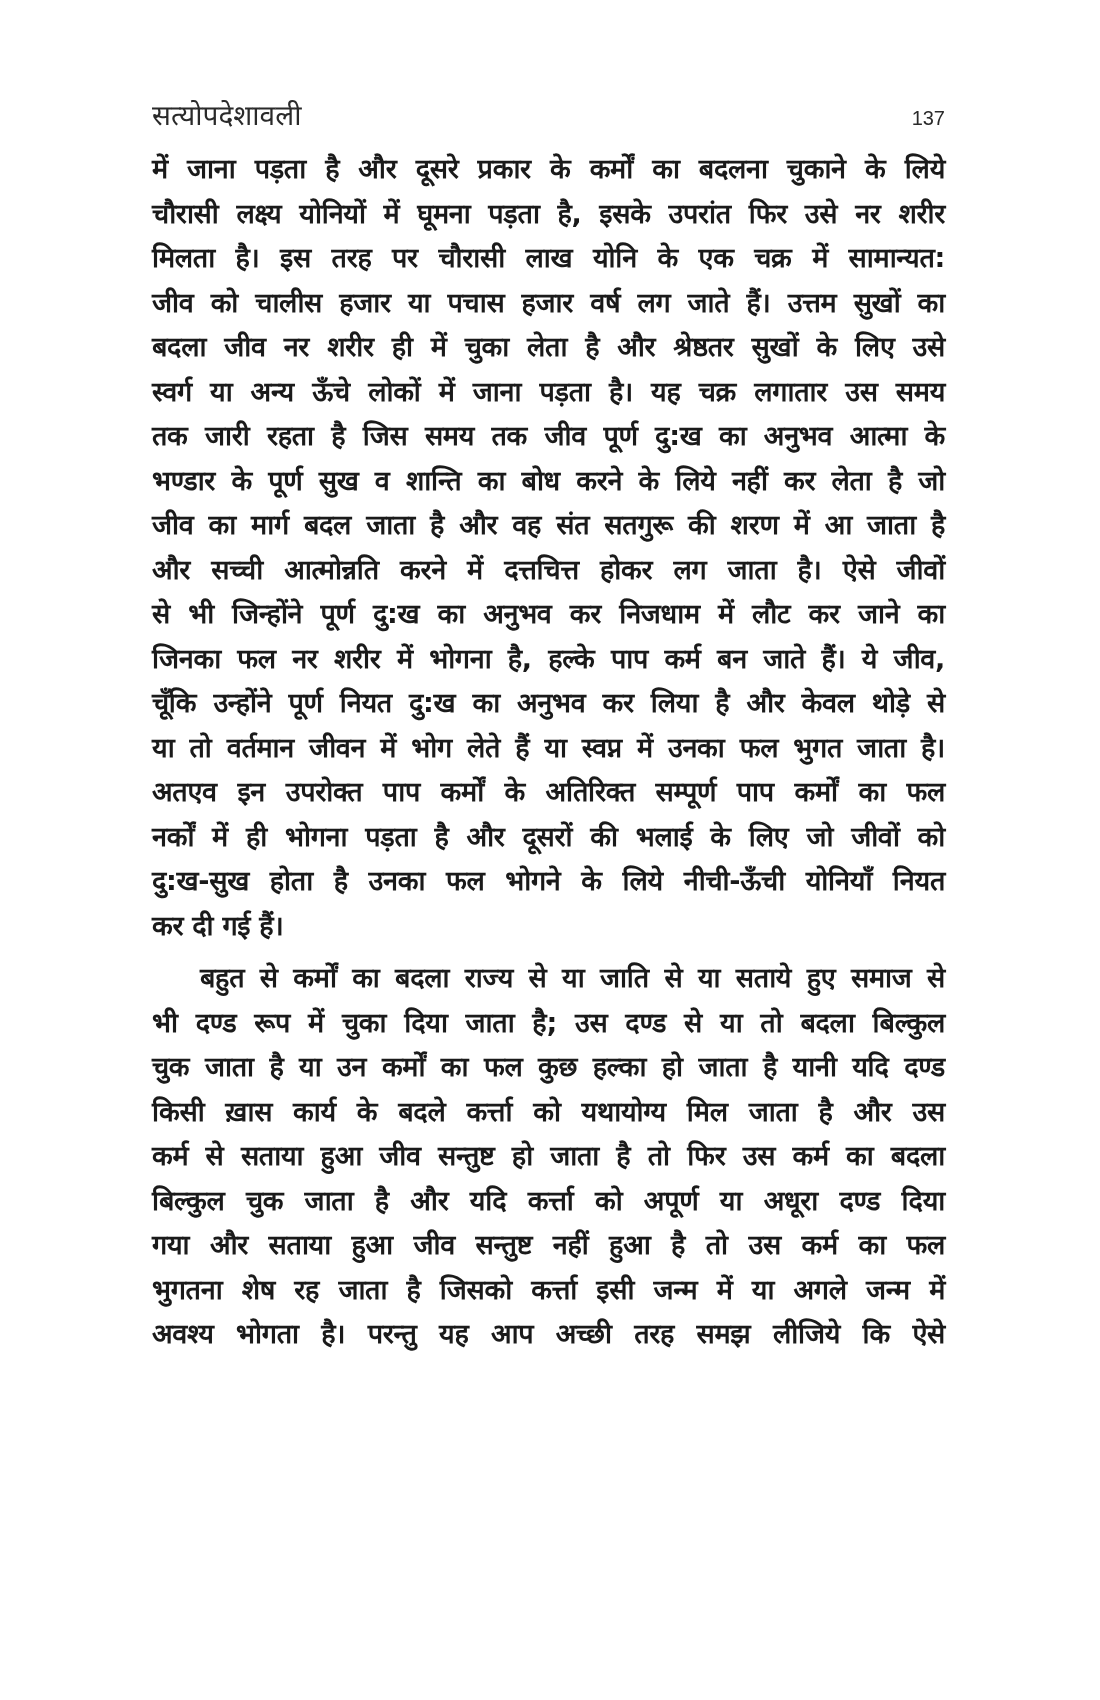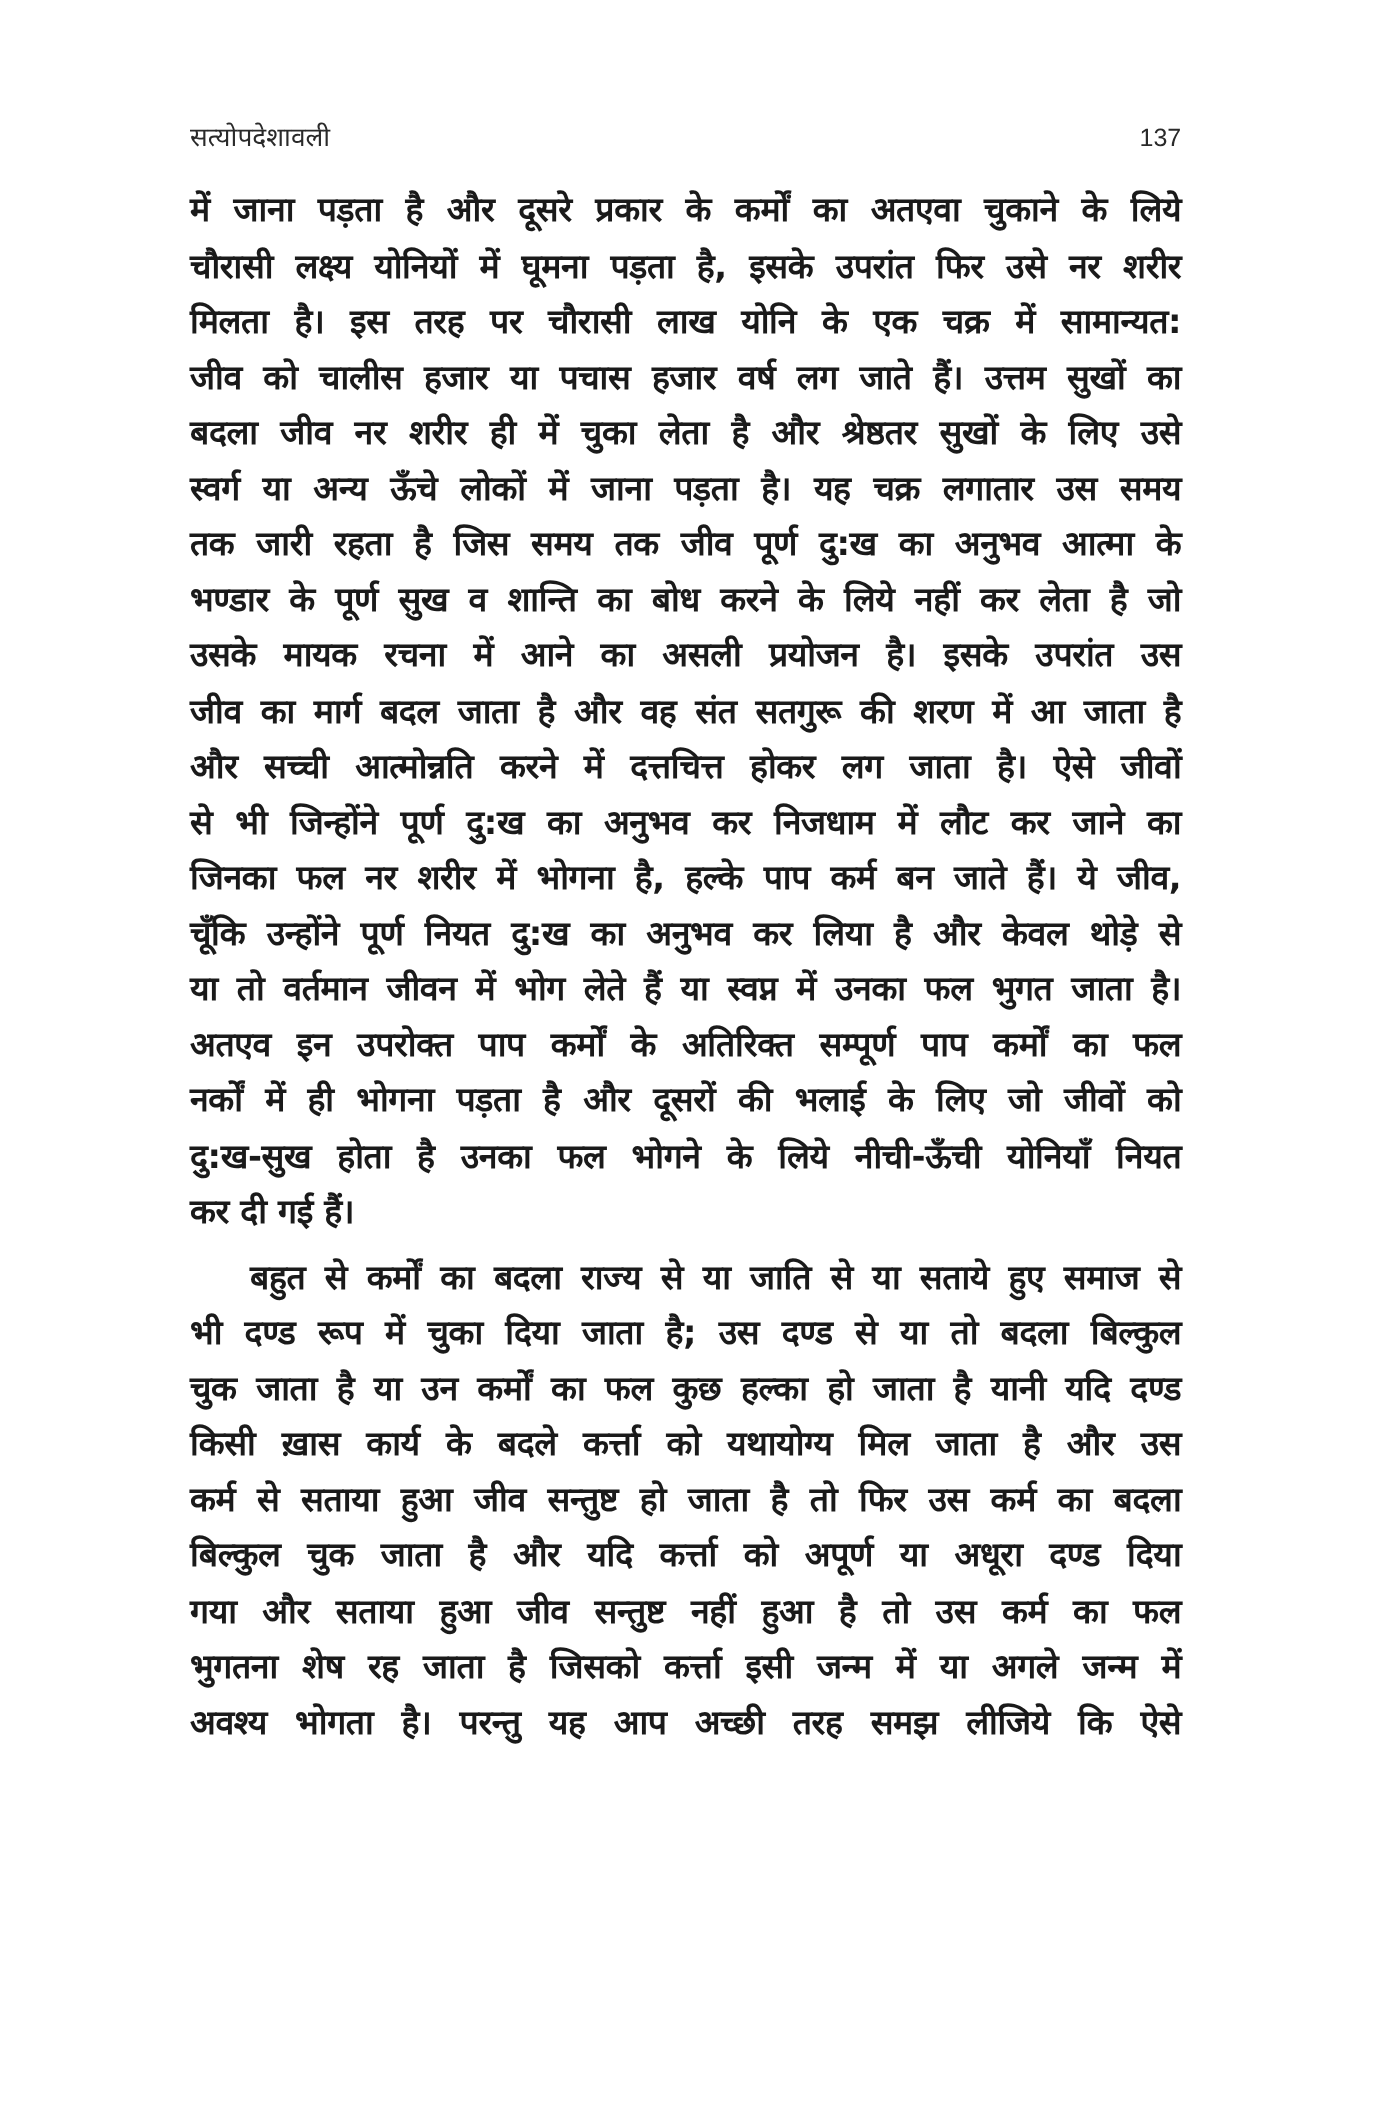--- a/index.html
+++ b/index.html
@@ -22,21 +22,21 @@
     }
     .running-header {
       display: flex;
       justify-content: space-between;
       align-items: baseline;
       height: 40px;
       margin-bottom: 12px;
     }
     .running-title {
       font-family: "DejaVu Sans", sans-serif;
-      font-size: 21px;
+      font-size: 28px;
       font-weight: normal;
       color: #2a2a2a;
     }
     .page-number {
       font-family: "Liberation Sans", sans-serif;
       font-size: 20px;
       color: #2a2a2a;
     }
     .body-text {
       font-family: "DejaVu Sans", sans-serif;
@@ -70,29 +70,28 @@
 <body>
 
 <div class="page">
   <div class="running-header">
     <span class="running-title">सत्योपदेशावली</span>
     <span class="page-number">137</span>
   </div>
 
   <div class="body-text">
     <div class="paragraph">
-      <span class="line">में जाना पड़ता है और दूसरे प्रकार के कर्मों का अतएवा चुकाने के लिये</span>
+      <span class="line">में जाना पड़ता है और दूसरे प्रकार के कर्मों का बदलना चुकाने के लिये</span>
       <span class="line">चौरासी लक्ष्य योनियों में घूमना पड़ता है, इसके उपरांत फिर उसे नर शरीर</span>
       <span class="line">मिलता है। इस तरह पर चौरासी लाख योनि के एक चक्र में सामान्यत:</span>
       <span class="line">जीव को चालीस हजार या पचास हजार वर्ष लग जाते हैं। उत्तम सुखों का</span>
       <span class="line">बदला जीव नर शरीर ही में चुका लेता है और श्रेष्ठतर सुखों के लिए उसे</span>
       <span class="line">स्वर्ग या अन्य ऊँचे लोकों में जाना पड़ता है। यह चक्र लगातार उस समय</span>
       <span class="line">तक जारी रहता है जिस समय तक जीव पूर्ण दु:ख का अनुभव आत्मा के</span>
       <span class="line">भण्डार के पूर्ण सुख व शान्ति का बोध करने के लिये नहीं कर लेता है जो</span>
-      <span class="line">उसके मायक रचना में आने का असली प्रयोजन है। इसके उपरांत उस</span>
       <span class="line">जीव का मार्ग बदल जाता है और वह संत सतगुरू की शरण में आ जाता है</span>
       <span class="line">और सच्ची आत्मोन्नति करने में दत्तचित्त होकर लग जाता है। ऐसे जीवों</span>
       <span class="line">से भी जिन्होंने पूर्ण दु:ख का अनुभव कर निजधाम में लौट कर जाने का</span>
       <span class="line">जिनका फल नर शरीर में भोगना है, हल्के पाप कर्म बन जाते हैं। ये जीव,</span>
       <span class="line">चूँकि उन्होंने पूर्ण नियत दु:ख का अनुभव कर लिया है और केवल थोड़े से</span>
       <span class="line">या तो वर्तमान जीवन में भोग लेते हैं या स्वप्न में उनका फल भुगत जाता है।</span>
       <span class="line">अतएव इन उपरोक्त पाप कर्मों के अतिरिक्त सम्पूर्ण पाप कर्मों का फल</span>
       <span class="line">नर्कों में ही भोगना पड़ता है और दूसरों की भलाई के लिए जो जीवों को</span>
       <span class="line">दु:ख-सुख होता है उनका फल भोगने के लिये नीची-ऊँची योनियाँ नियत</span>
       <span class="line last">कर दी गई हैं।</span>

